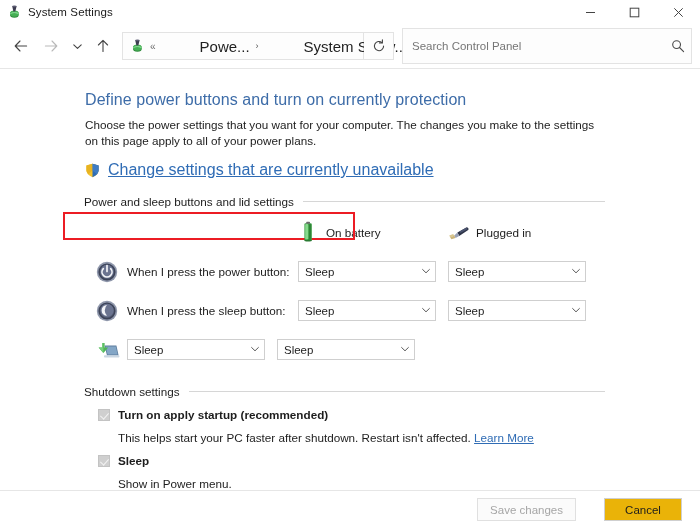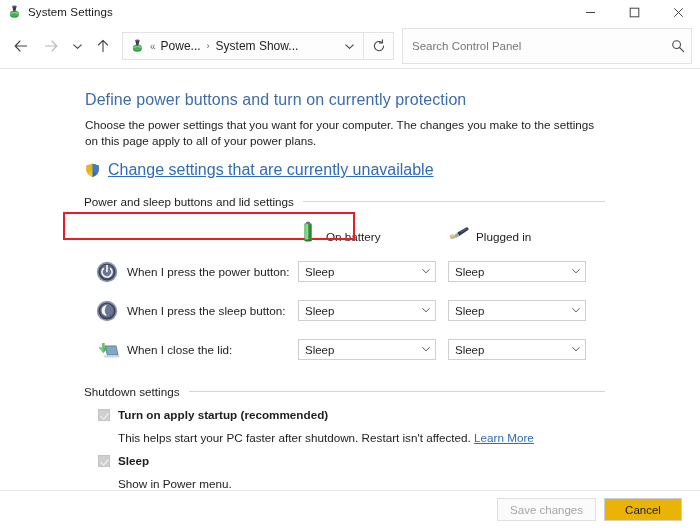--- a/index.html
+++ b/index.html
@@ -85,22 +85,23 @@
     width: 14px; height: 14px;
     margin-right: 6px;
     flex: 0 0 14px;
     position: relative;
   }
   .crumb-sep-dbl {
     font-size: 10px; color: #6d6d6d;
     margin-right: 5px;
   }
   .crumb {
-    font-size: 12px; color: #1f1f1f;
-    white-space: nowrap;
+    font-size: 15px; color: #1f1f1f;
+    white-space: nowrap;
+    margin-left: 39px;
   }
   .crumb-chev {
     font-size: 9px; color: #555;
     margin: 0 6px;
   }
   .addr-drop {
     margin-left: auto;
     width: 24px; height: 26px;
     display: flex; align-items: center; justify-content: center;
     color: #444; font-size: 9px;
@@ -206,21 +207,21 @@
   }
 
   
   .colheads {
     display: flex;
     margin-top: 13px;
     padding-left: 213px;
   }
   .colhead {
     display: flex;
-    align-items: flex-end;
+    align-items: center;
     width: 150px;
     flex: 0 0 150px;
   }
   .colhead .ic {
     width: 20px; height: 22px;
     margin-right: 8px;
     flex: 0 0 20px;
     position: relative;
   }
   .colhead .txt {
@@ -309,21 +310,21 @@
   
   .footer {
     flex: 0 0 38px;
     height: 38px;
     border-top: 1px solid #e6e6e6;
     background: #ffffff;
     display: flex;
     align-items: center;
     justify-content: flex-end;
     padding-right: 18px;
-    gap: 8px;
+    gap: 28px;
   }
   .btn {
     height: 23px;
     min-width: 95px;
     border: 1px solid #cfcfcf;
     background: #fbfbfb;
     font-size: 11.5px;
     color: #1d1d1d;
     display: flex; align-items: center; justify-content: center;
     padding: 0 12px;
@@ -542,21 +543,20 @@
       <div class="row">
         <span class="rowicon">
           <svg width="24" height="22" viewBox="0 0 24 22">
             <path d="M8.6 6.4 L20.4 6.4 L22.6 16.4 L11 16.4 Z" fill="#5d7d9e"></path>
             <path d="M9.6 7.4 L19.8 7.4 L21.6 15.4 L11.6 15.4 Z" fill="#83a6c6"></path>
             <rect x="8" y="16.2" width="15.4" height="2.4" rx="0.8" fill="#c9d6e2"></rect>
             <path d="M6.2 4 L6.2 8.6 L2.6 8.6 L7.4 14 L12.2 8.6 L8.6 8.6 L8.6 4 Z" fill="#4eb356"></path>
             <path d="M7.4 14 L2.6 8.6 L6.2 8.6 L6.2 4 L7.4 4 Z" fill="#76d07c"></path>
           </svg>
         </span>
-        <span class="rowlabel">When I close the lid:</span>
         <div class="combo">
           <span class="val">Sleep</span>
           <span class="chev">
             <svg width="10" height="10" viewBox="0 0 10 10">
                 <path d="M1.6 3.5 L5 6.8 L8.4 3.5" fill="none" stroke="currentColor" stroke-width="1" stroke-linecap="round" stroke-linejoin="round"></path>
               </svg>
           </span>
         </div>
         <div class="combo">
           <span class="val">Sleep</span>

